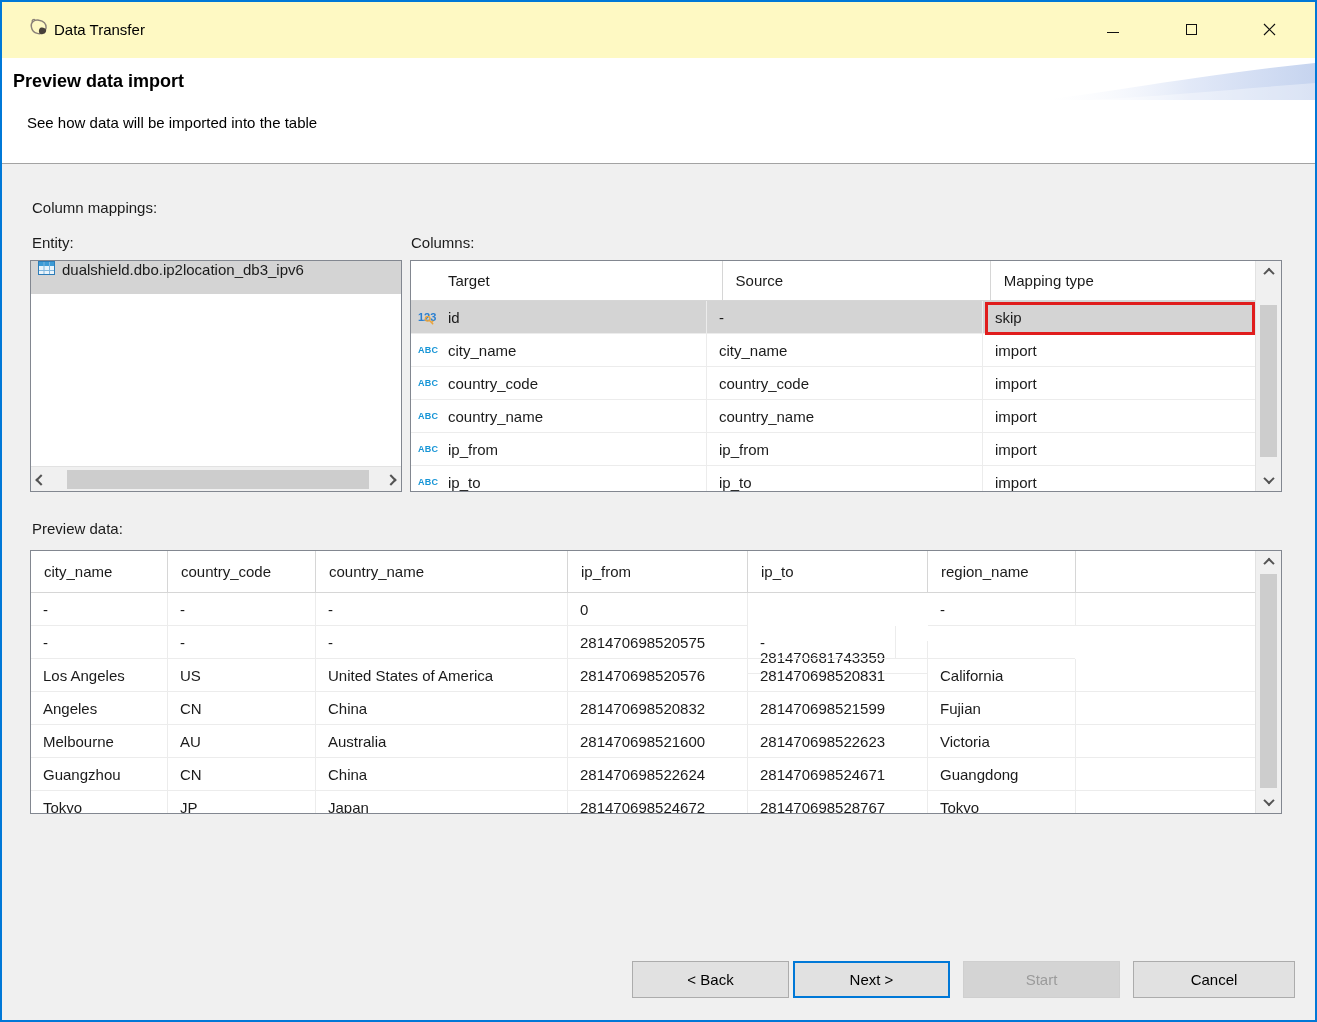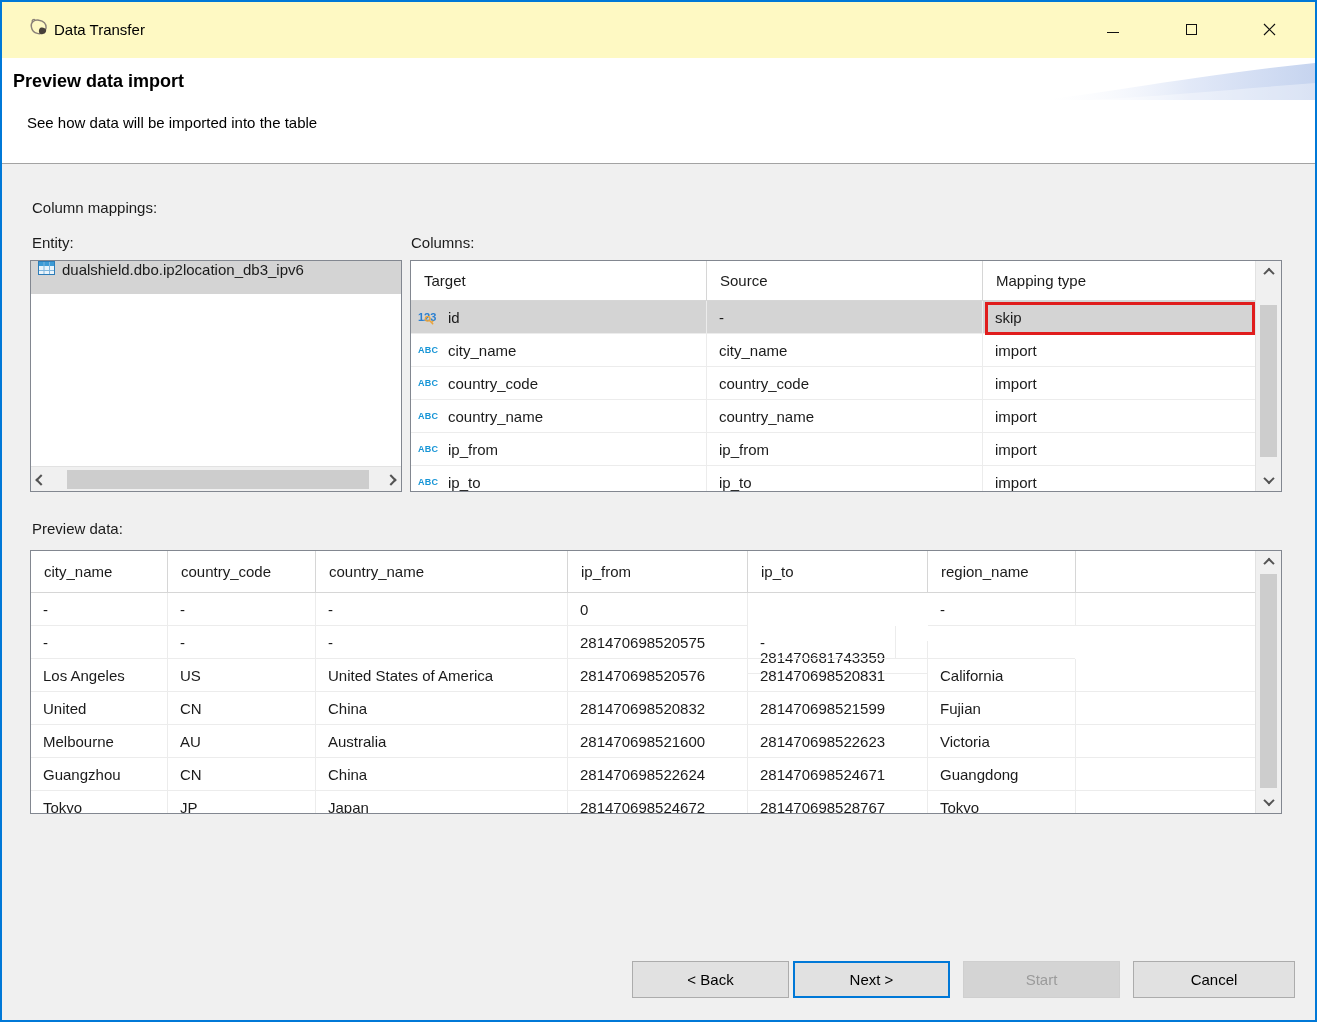--- a/index.html
+++ b/index.html
@@ -161,21 +161,21 @@
         </div>
       <div class="hthumb"></div>
       <div class="sbtn r">
           <i class="chev right"></i>
         </div>
     </div>
   </div>
 
   <div class="panel columns-panel">
     <div class="thead" id="mapping-head">
-        <div class="hcell" style="width: 296px;">Target</div>
+        <div class="hcell" style="width: 296px; margin-left: 24px;">Target</div>
         <div class="hcell" style="width: 276px;">Source</div>
         <div class="hcell" style="width: 272px;">Mapping type</div>
       </div>
     <div id="mapping-rows">
         <div class="mrow sel" style="background: rgb(212, 212, 212);">
           <div class="mcell tgt" style="width:296px">
             <span class="ic123">123<svg class="key" viewBox="0 0 12 12">
                 <circle cx="4" cy="4" r="2.5" fill="none" stroke="#e8a33d" stroke-width="1.6"></circle>
                 <path d="M6 6 L10 10 M8.2 8.2 L10 6.4" fill="none" stroke="#e8a33d" stroke-width="1.6"></path>
               </svg></span>
@@ -292,21 +292,21 @@
         <div class="prow">
           <div class="pcell pad" style="width: 137px;">Los Angeles</div>
           <div class="pcell pad" style="width: 148px;">US</div>
           <div class="pcell pad" style="width: 252px;">United States of America</div>
           <div class="pcell pad" style="width: 180px;">281470698520576</div>
           <div class="pcell pad" style="width: 180px;">281470698520831</div>
           <div class="pcell pad" style="width: 148px;">California</div>
           <div class="pcell pad" style="width: 179px;"></div>
         </div>
         <div class="prow">
-          <div class="pcell pad" style="width: 137px;">United</div>
+          <div class="pcell pad" style="width: 137px;">Angeles</div>
           <div class="pcell pad" style="width: 148px;">CN</div>
           <div class="pcell pad" style="width: 252px;">China</div>
           <div class="pcell pad" style="width: 180px;">281470698520832</div>
           <div class="pcell pad" style="width: 180px;">281470698521599</div>
           <div class="pcell pad" style="width: 148px;">Fujian</div>
           <div class="pcell pad" style="width: 179px;"></div>
         </div>
         <div class="prow">
           <div class="pcell pad" style="width: 137px; text-align: center;">Melbourne</div>
           <div class="pcell pad" style="width: 148px;">AU</div>

